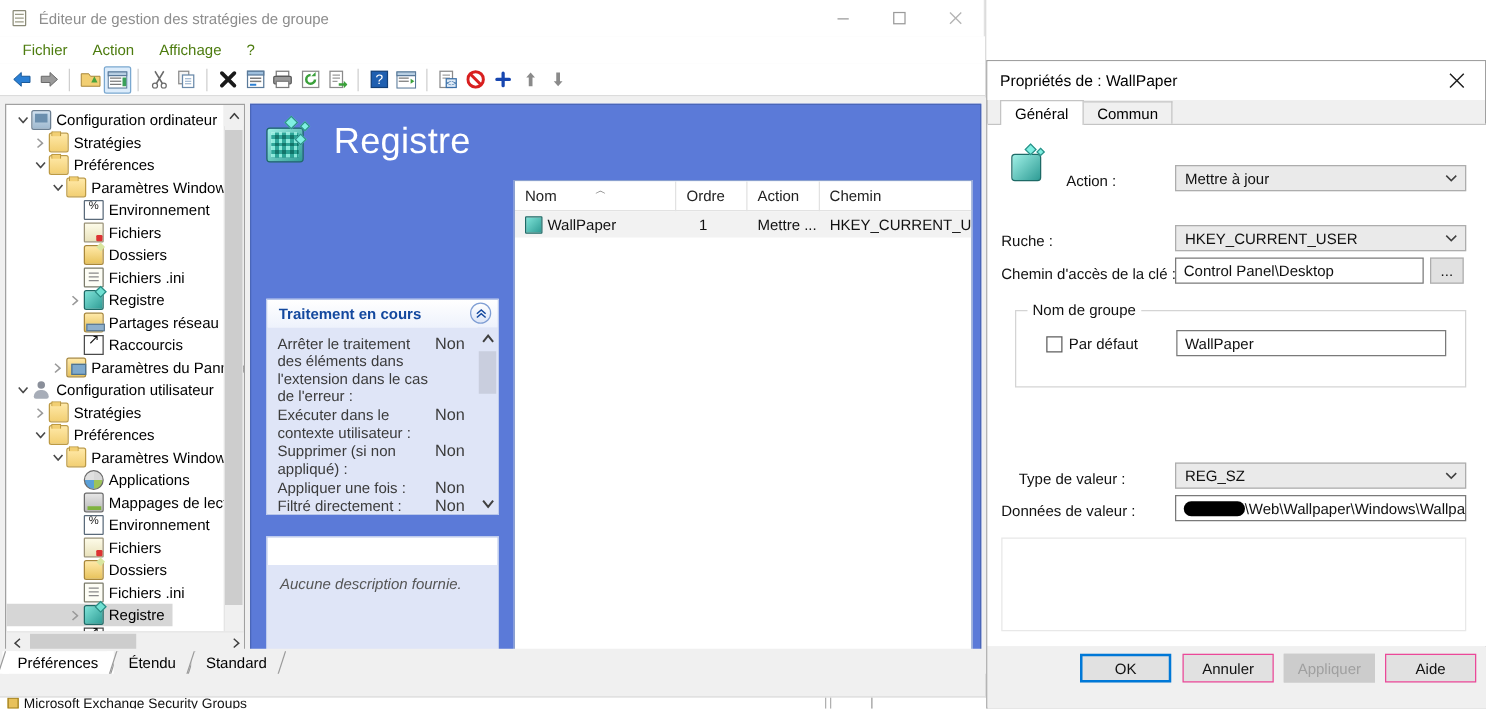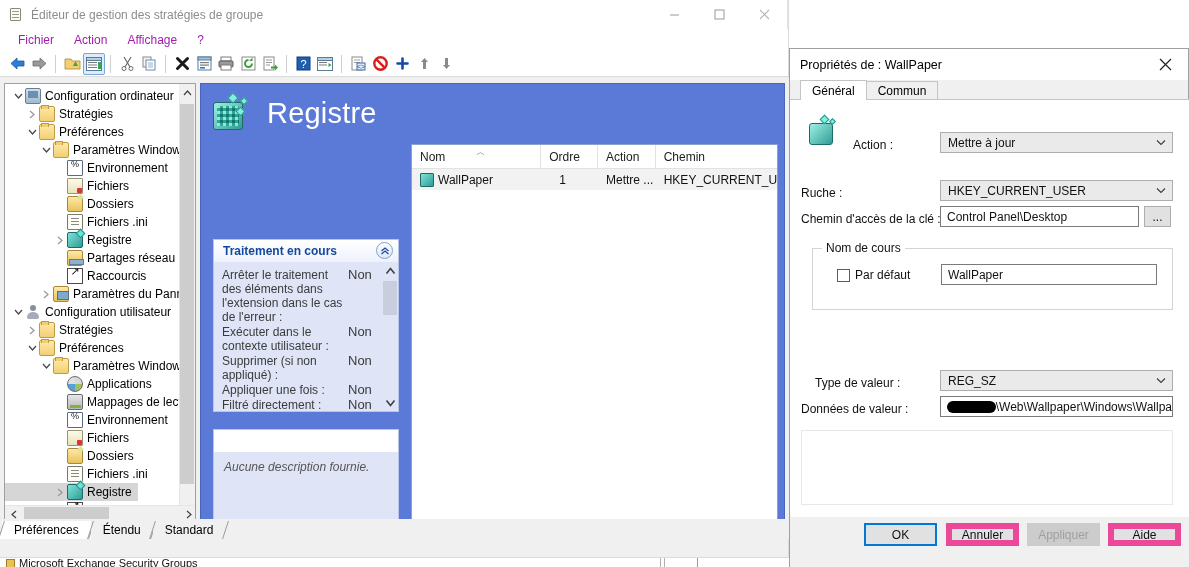--- a/index.html
+++ b/index.html
@@ -54,21 +54,21 @@
   .win-btn {
     width: 45px; height: 29px; display: flex; align-items: center; justify-content: center;
   }
   .win-btn svg { display:block; }
   .win-sep { width:1px; height:29px; background:#e2e2e2; }
 
   .menubar {
     height: 22px; background:#ffffff; display:flex; align-items:center;
     padding-left: 8px; gap: 0;
   }
-  .menu-item { padding: 2px 10px; font-size: 12px; color:#a21caf; }
+  .menu-item { padding: 2px 10px; font-size: 12px; color:#4d7c0f; }
 
   .toolbar {
     height: 26px; background:#ffffff; display:flex; align-items:center;
     padding-left: 6px; border-bottom: 1px solid #dcdcdc;
   }
   .tb-sep { width:1px; height:18px; background:#cfcfcf; margin: 0 5px; }
   .tb-btn { width:22px; height:22px; display:flex; align-items:center; justify-content:center; }
   .tb-btn.sel { background:#dcecfb; border:1px solid #7aa8d0; border-radius:2px; }
 
   
@@ -279,21 +279,21 @@
   .groupbox-title {
     position:absolute; left:9px; top:-8px; background:#ffffff; padding:0 4px;
     font-size:12px; color:#111;
   }
   .checkbox-wrap { display:flex; align-items:center; gap:5px; }
   .checkbox { width:13px; height:13px; background:#fff; border:1px solid #5e5e5e; }
 
   .dlg-footer { position:absolute; left:0; top:468px; width:400px; height:51px; background:#f0f0f0; }
   .dbtn {
     position:absolute; top:6px; width:73px; height:23px; background:#e1e1e1;
-    border:6px solid #ec4899; display:flex; align-items:center; justify-content:center;
+    border:1px solid #ec4899; display:flex; align-items:center; justify-content:center;
     font-size:12px; color:#111;
   }
   .dbtn.default { background:#e1e1e1; border:2px solid #0078d7; }
   .dbtn.disabled { color:#a0a0a0; background:#cccccc; border-color:#cccccc; }
 
   .redact { display:inline-block; width:68px; height:12px; background:#000; border-radius:7px; vertical-align:-2px; }
 </style>
 </head>
 <body>
 
@@ -827,21 +827,21 @@
               <path d="M1 1.5 L5 5.5 L9 1.5" stroke="#404040" fill="none" stroke-width="1.2"></path>
             </svg>
           </span>
         </div>
 
       <span class="fld-label" style="position:absolute;left:11px;top:112px;">Chemin d'accès de la clé :</span>
       <div class="textbox" style="position:absolute;left:150px;top:106px;width:199px;">Control Panel\Desktop</div>
       <div class="ellipsis-btn" style="position:absolute;left:354px;top:106px;">...</div>
 
       <div class="groupbox" style="left:22px;top:148px;width:361px;height:62px;">
-        <span class="groupbox-title">Nom de cours</span>
+        <span class="groupbox-title">Nom de groupe</span>
         <div class="checkbox-wrap" style="position:absolute;left:24px;top:19px;">
           <span class="checkbox"></span>
           <span class="fld-label">Par défaut</span>
         </div>
         <div class="textbox" style="position:absolute;left:128px;top:15px;width:216px;">WallPaper</div>
       </div>
 
       <span class="fld-label" style="position:absolute;left:25px;top:276px;">Type de valeur :</span>
       <div class="combo" style="position:absolute;left:150px;top:270px;width:233px;">
           <span class="cv">REG_SZ</span>

